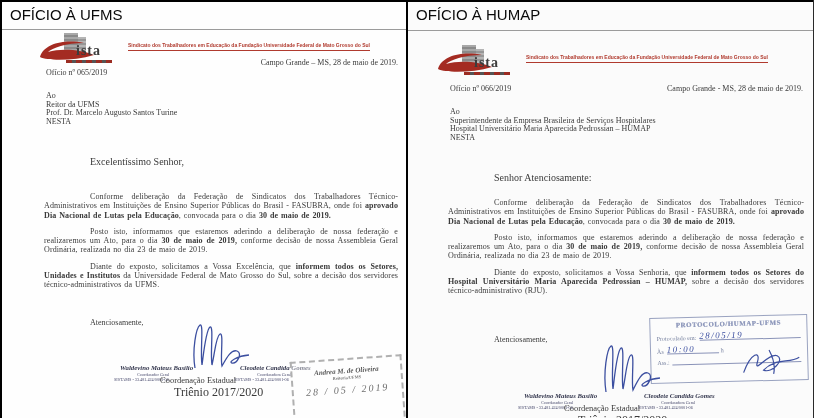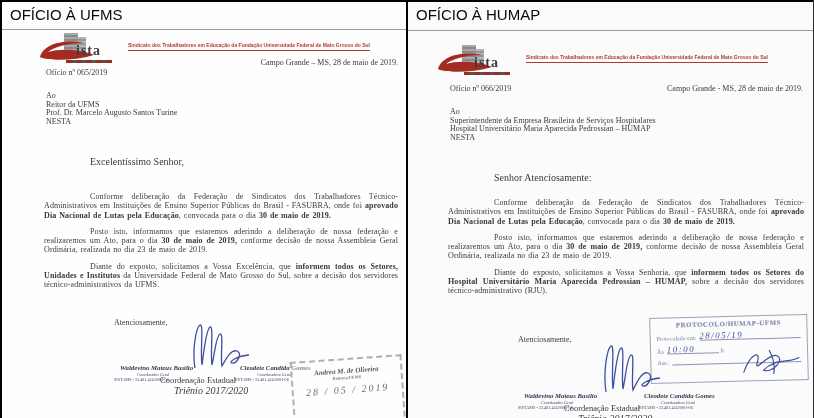--- a/index.html
+++ b/index.html
@@ -39,30 +39,30 @@
   .meta   { position:absolute; font-size:8px; color:#3a3a3a; }
   .addr   { position:absolute; font-size:8px; color:#3a3a3a; line-height:8.6px; }
   .addr .bold { font-weight:bold; }
   .greet  { position:absolute; font-size:10px; color:#3a3a3a; }
 
   .body-text { position:absolute; font-size:8px; color:#3a3a3a; text-align:justify;
                line-height:9.3px; letter-spacing:0.1px; word-spacing:0.8px; }
   .body-text p { text-indent:46px; margin-bottom:7px; }
   .body-text b { font-weight:bold; }
 
-  .closing { position:absolute; font-size:8px; color:#3a3a3a;margin-left:24px; }
+  .closing { position:absolute; font-size:8px; color:#3a3a3a; }
 
   
   .sig-scribble { position:absolute; }
   .sig-name { position:absolute; font-size:6.8px; font-weight:bold; font-style:italic;
               color:#33364d; white-space:nowrap; }
   .sig-role { position:absolute; font-size:4.2px; color:#44466a; white-space:nowrap; }
   .sig-reg  { position:absolute; font-size:4.2px; color:#44466a; white-space:nowrap; }
   .sig-coord{ position:absolute; font-size:8.5px; color:#3a3a3a; white-space:nowrap; }
-  .sig-term { position:absolute; font-size:10px; color:#3a3a3a; white-space:nowrap;font-style:italic; }
+  .sig-term { position:absolute; font-size:12px; color:#3a3a3a; white-space:nowrap; }
 
   
   .stamp-ufms { position:absolute; width:112px; height:72px; border:2px dashed #b0b0b0;
                 transform:rotate(-4deg); text-align:center; padding-top:7px; background:rgba(255,255,255,.4); }
   .stamp-ufms .s-name { font-size:7px; font-style:italic; color:#575757; font-weight:bold; }
   .stamp-ufms .s-dept { font-size:4.3px; font-weight:bold; color:#787878; }
   .stamp-ufms .s-date { font-size:10px; font-style:italic; color:#6d6d6d; margin-top:4px;
                         letter-spacing:2px; }
 
   

